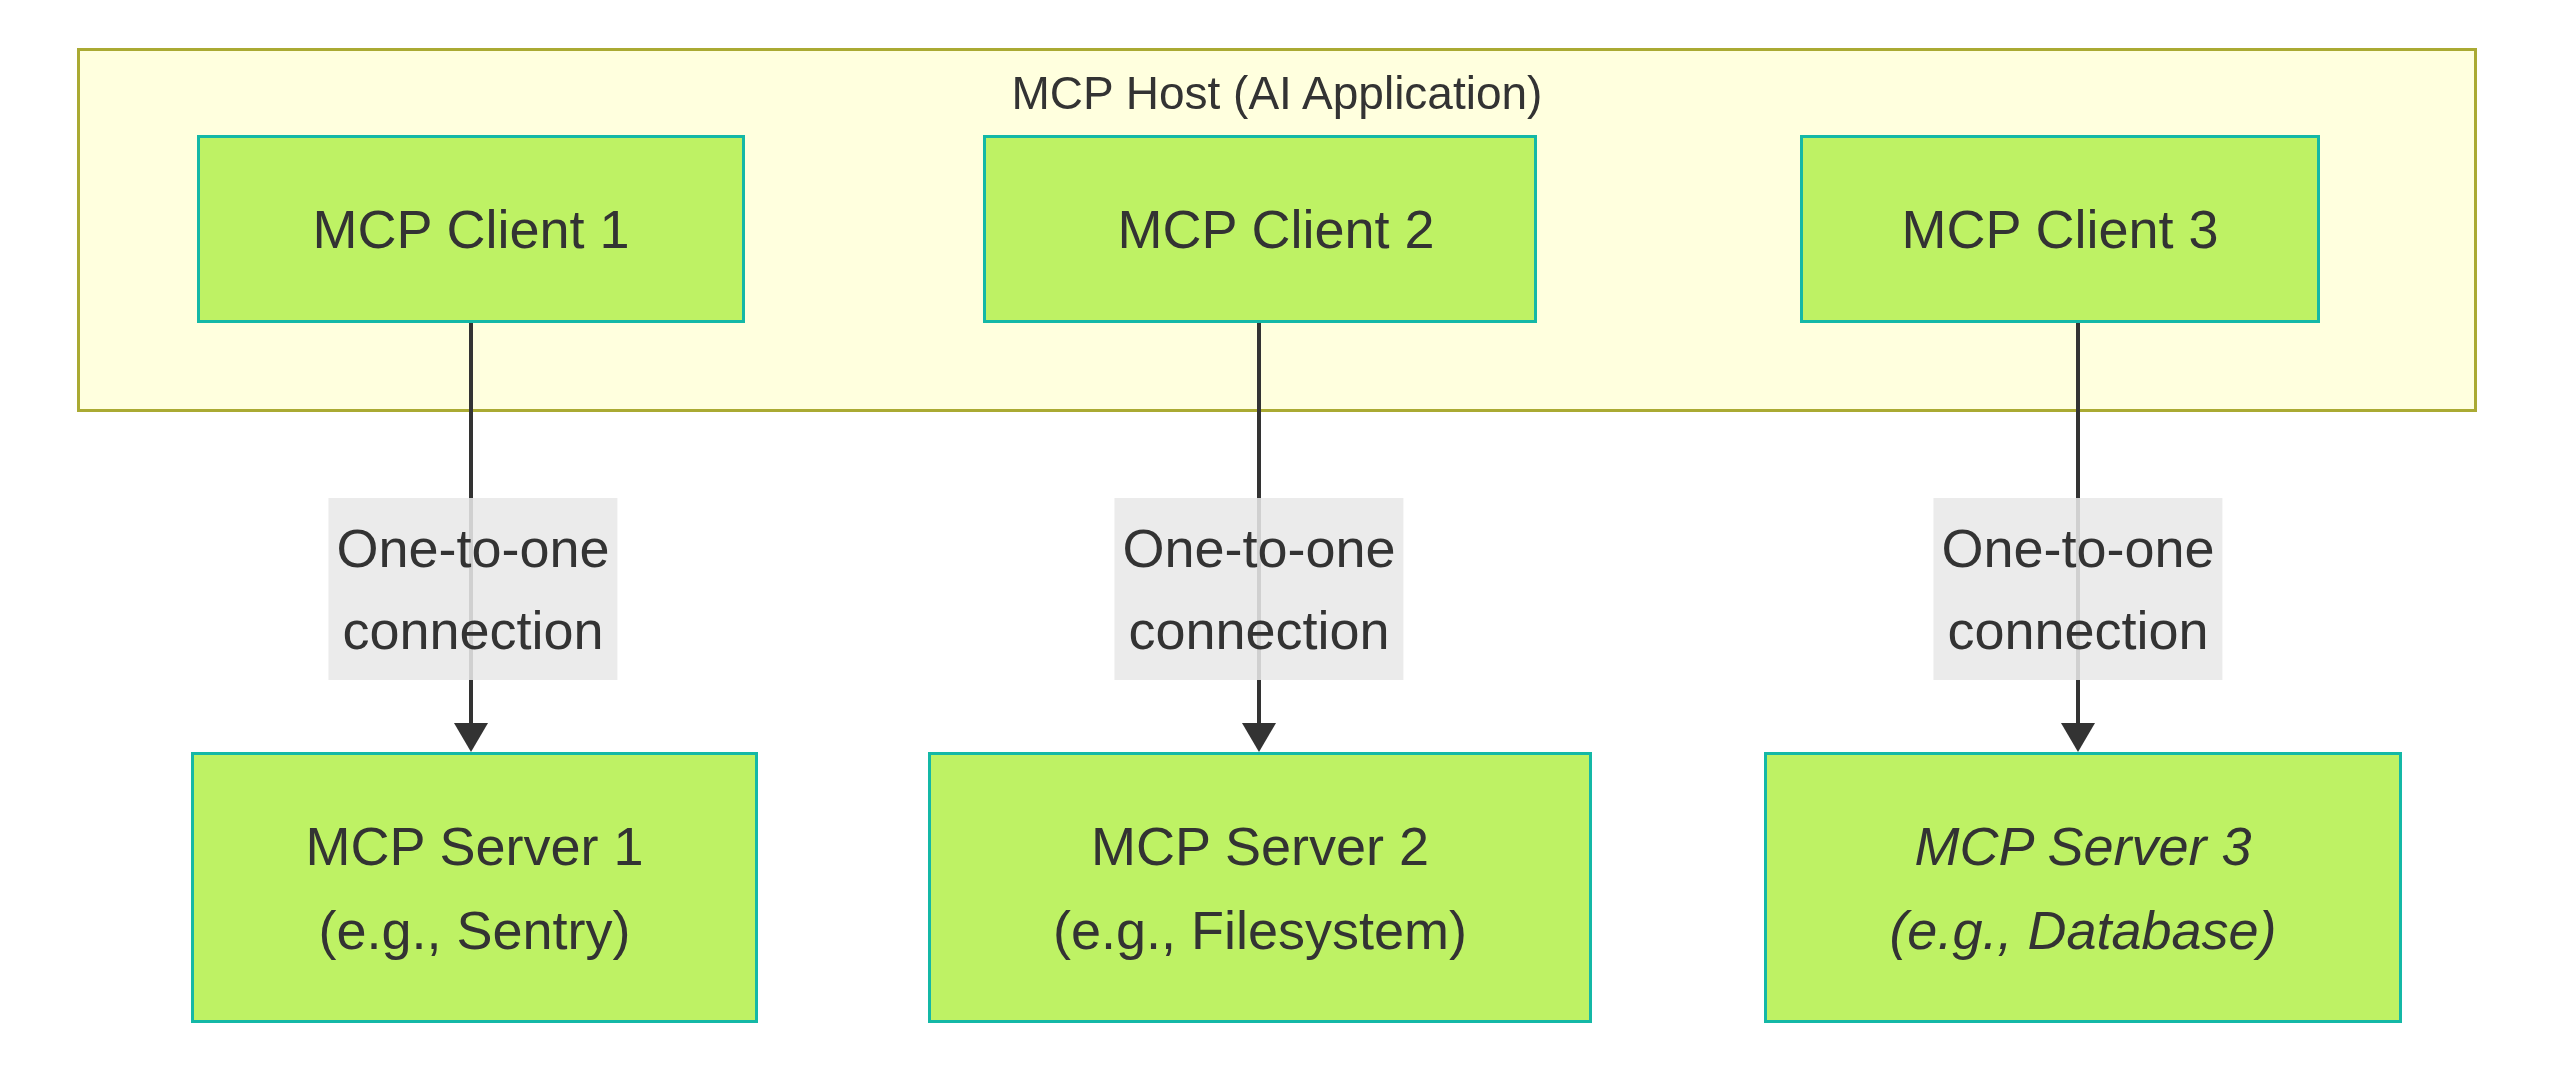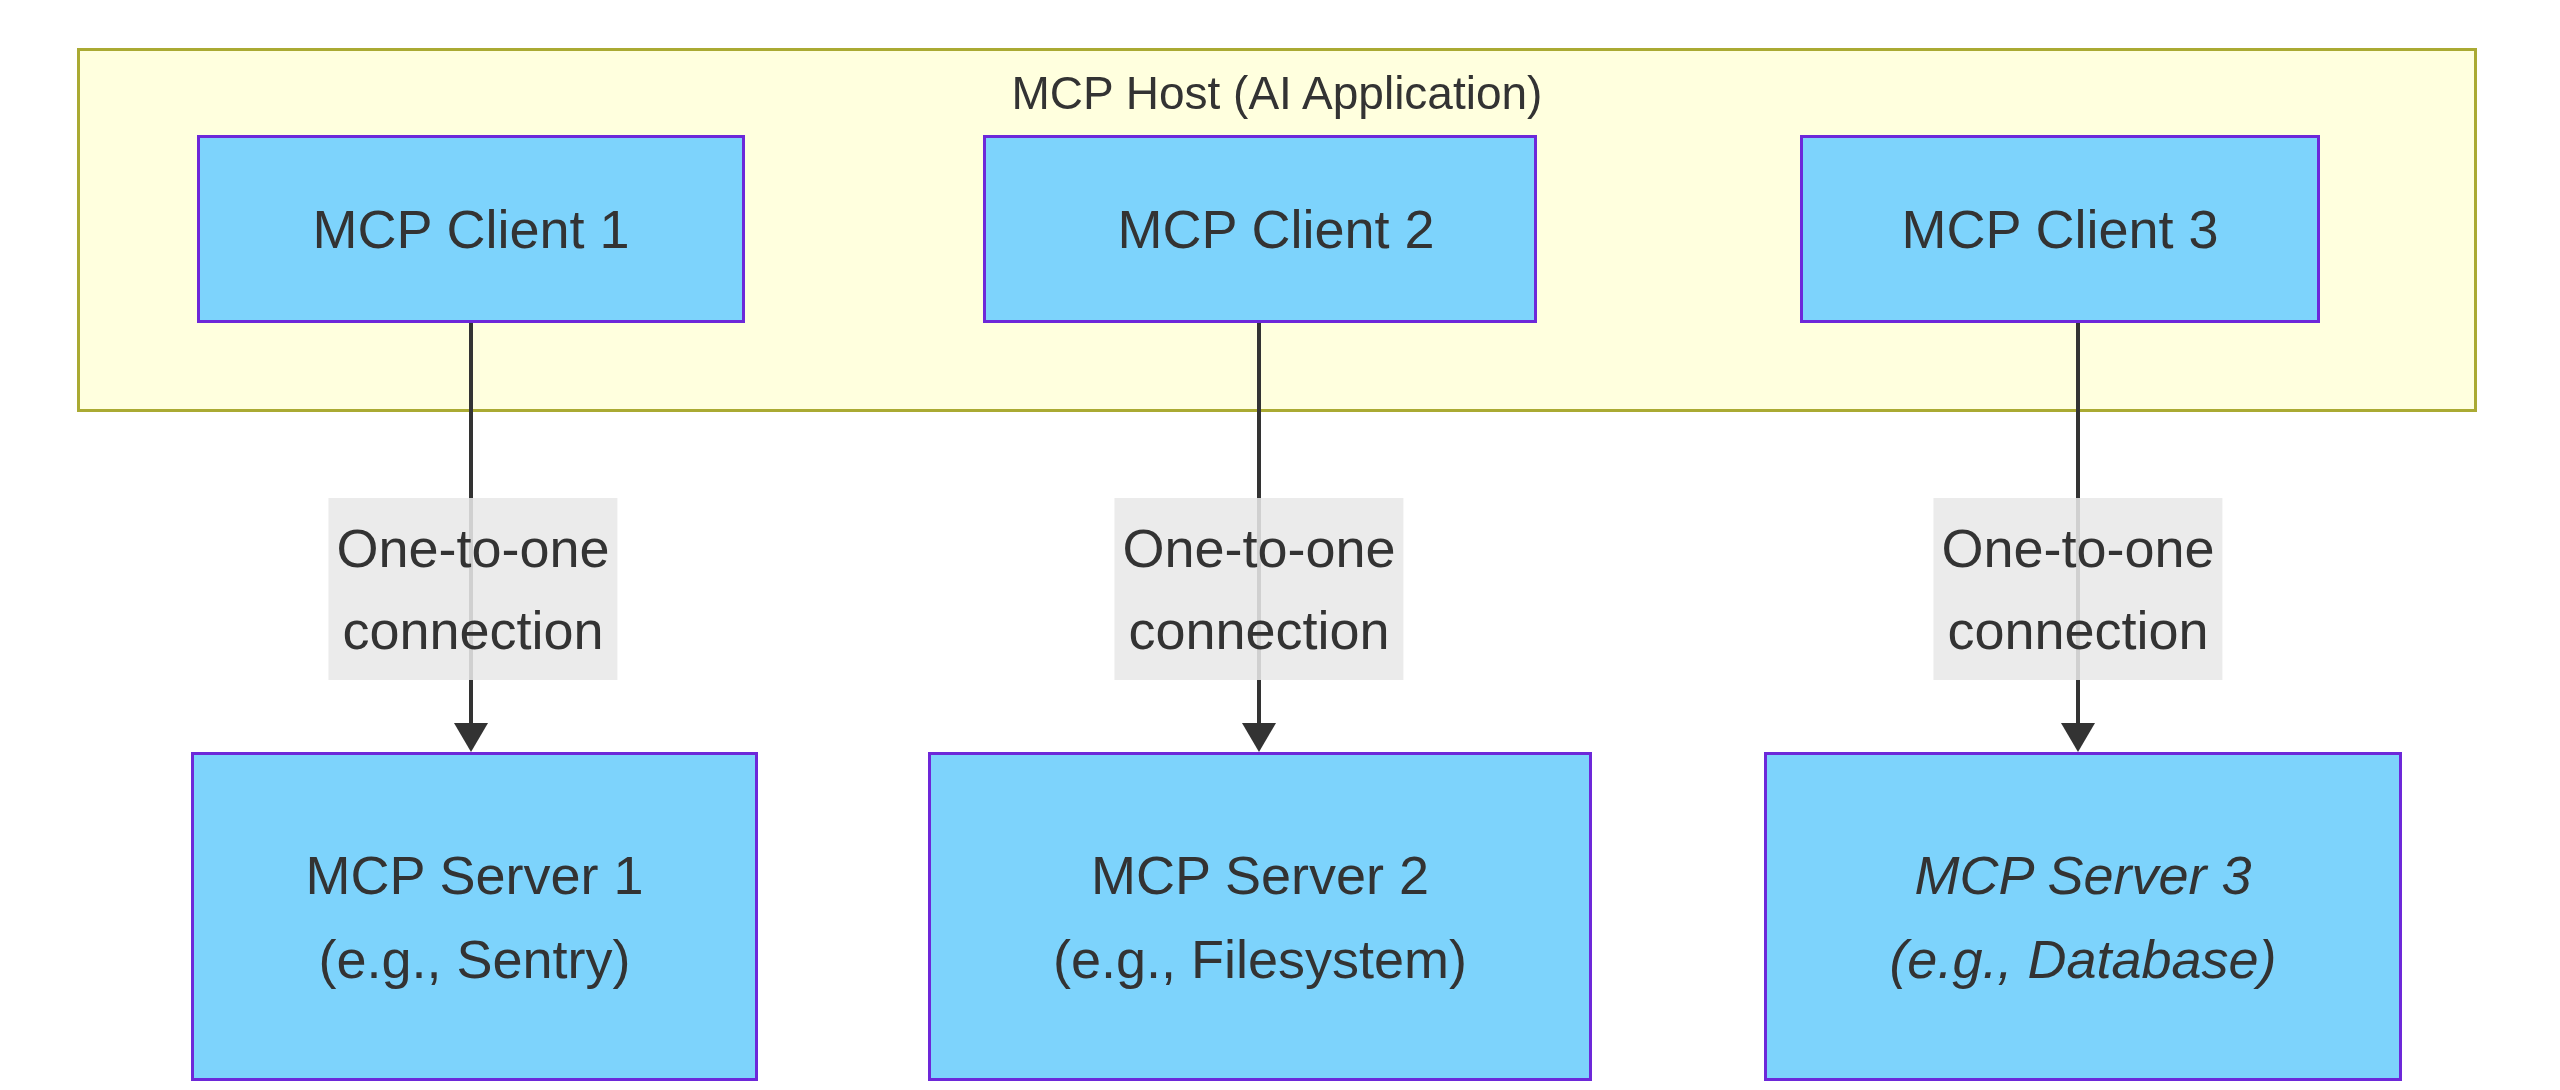--- a/index.html
+++ b/index.html
@@ -35,35 +35,35 @@
     width: 2400px;
     text-align: center;
     font-size: 46px;
     line-height: 60px;
     color: #333333;
     z-index: 2;
   }
   
   .node {
     position: absolute;
-    background: #7dd3fc;
-    border: 3px solid #6d28d9;
+    background: #bef264;
+    border: 3px solid #14b8a6;
     box-sizing: border-box;
     display: flex;
     flex-direction: column;
     align-items: center;
     justify-content: center;
     text-align: center;
     font-size: 54px;
     line-height: 84px;
     color: #333333;
     z-index: 3;
   }
   .client { top: 135px; height: 188px; }
-  .server { top: 752px; height: 329px; }
+  .server { top: 752px; height: 271px; }
   .client-1 { left: 197px;  width: 548px; }
   .client-2 { left: 983px;  width: 554px; padding-left: 32px; }
   .client-3 { left: 1800px; width: 520px; }
   .server-1 { left: 191px;  width: 567px; }
   .server-2 { left: 928px;  width: 664px; }
   .server-3 { left: 1764px; width: 638px; font-style: italic; }
   
   .edge-line {
     position: absolute;
     top: 323px;

